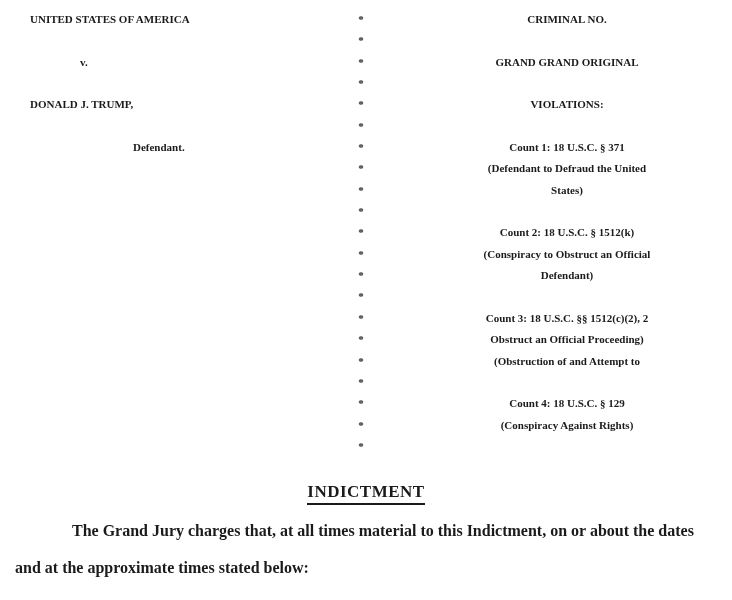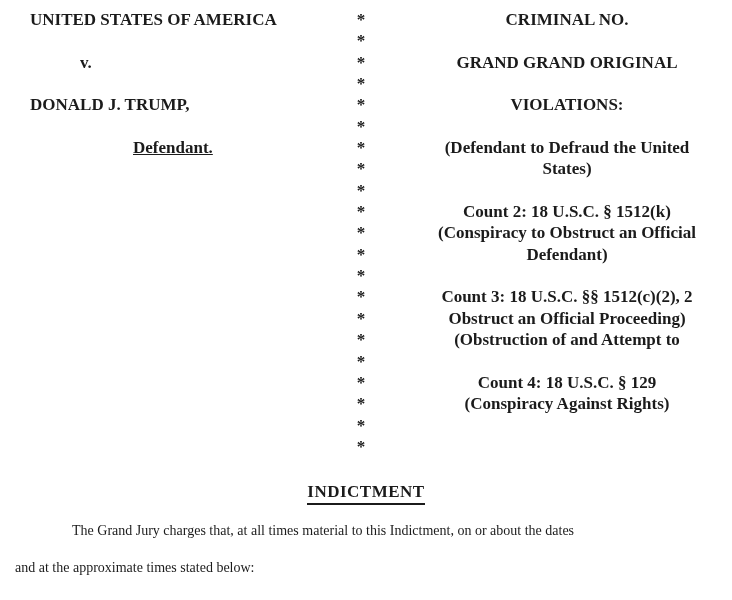--- a/index.html
+++ b/index.html
@@ -28,26 +28,26 @@
     position: absolute;
     top: 0;
   }
   .col-left  { left: 30px;  width: 310px; }
   .col-stars { left: 352px; width: 18px; text-align: center; }
   .col-right { left: 402px; width: 330px; text-align: center; }
 
   .cap-line {
     height: 21.35px;
     line-height: 21.35px;
-    font-size: 17px;
+    font-size: 11px;
     font-weight: bold;
     white-space: nowrap;
   }
   .indent-v   { padding-left: 50px; }
-  .indent-def { padding-left: 103px; text-decoration: underline; }
+  .indent-def { padding-left: 103px; }
 
   
   .heading {
     position: absolute;
     top: 482px;
     left: 0;
     width: 732px;
     text-align: center;
     font-size: 17px;
     font-weight: bold;
@@ -61,24 +61,25 @@
   }
 
   
   .body-text {
     position: absolute;
     top: 512px;
     left: 15px;
     width: 710px;
   }
   .body-line {
-    font-size: 14px;
+    font-size: 16px;
     line-height: 37px;
     height: 37px;
     white-space: nowrap;
+    font-weight: bold;
   }
   .first-line-indent { padding-left: 57px; }
 </style>
 </head>
 <body>
 
 <div class="page">
 
   <div class="caption">
 
@@ -117,20 +118,21 @@
       </div>
 
     <div class="cap-col col-right">
       <div class="cap-line">CRIMINAL NO.</div>
       <div class="cap-line"></div>
       <div class="cap-line">GRAND GRAND ORIGINAL</div>
       <div class="cap-line"></div>
       <div class="cap-line">VIOLATIONS:</div>
       <div class="cap-line"></div>
 
+      <div class="cap-line">Count 1: 18 U.S.C. § 371</div>
       <div class="cap-line">(Defendant to Defraud the United</div>
       <div class="cap-line">States)</div>
       <div class="cap-line"></div>
 
       <div class="cap-line">Count 2: 18 U.S.C. § 1512(k)</div>
       <div class="cap-line">(Conspiracy to Obstruct an Official</div>
       <div class="cap-line">Defendant)</div>
       <div class="cap-line"></div>
 
       <div class="cap-line">Count 3: 18 U.S.C. §§ 1512(c)(2), 2</div>

